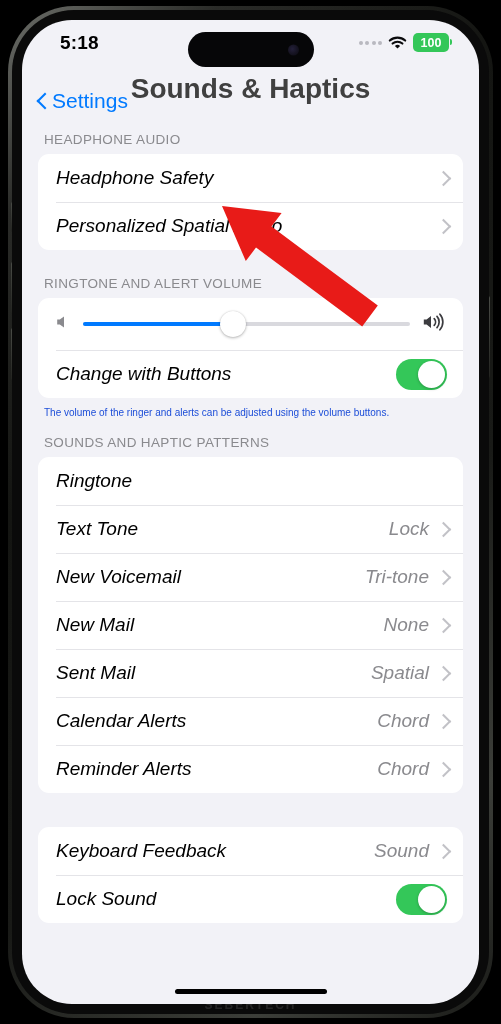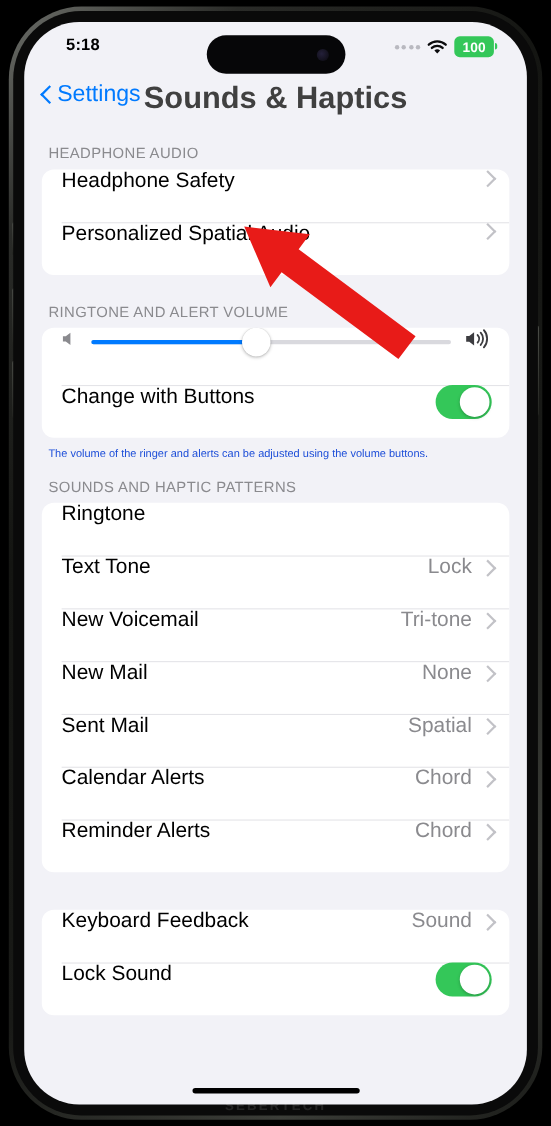--- a/index.html
+++ b/index.html
@@ -53,21 +53,21 @@
     overflow: hidden;
   }
 
   
   .status-bar {
     position:relative; height: 50px;
     display:flex; align-items:center;
   }
   .status-time {
     position:absolute; left: 38px; top: 12px;
-    font-size: 15px; font-weight: 700; color:#000;
+    font-size: 19px; font-weight: 700; color:#000;
     letter-spacing: .2px;
   }
   .dynamic-island {
     position:absolute; left:50%; transform:translateX(-50%);
     top: 12px; width: 126px; height: 35px;
     background:#060608; border-radius: 20px;
   }
   .di-cam {
     position:absolute; right: 15px; top: 50%; transform: translateY(-50%);
     width: 11px; height: 11px; border-radius: 50%;
@@ -89,21 +89,21 @@
   .batt::after{
     content:""; position:absolute; right:-3px; top:6px;
     width:2px; height:6px; border-radius:0 2px 2px 0; background:#34C759;
   }
 
   
   .nav-bar {
     position:relative; height: 46px;
   }
   .nav-back {
-    position:absolute; left: 14px; top: 4px;
+    position:absolute; left: 14px; top: 19px;
     display:flex; align-items:center; gap: 5px;
     color:#007AFF; font-size: 21px; cursor:pointer;
   }
   .chev-left {
     width: 11px; height: 19px; position:relative; display:block;
   }
   .chev-left::before{
     content:""; position:absolute; left:3px; top:3px;
     width:10px; height:10px;
     border-left: 2.6px solid #007AFF; border-bottom: 2.6px solid #007AFF;
@@ -117,23 +117,24 @@
   
   .content { padding: 0 0 0 0; }
   .sec-head {
     font-size: 13.5px; color:#8A8A8E; letter-spacing:.35px;
     padding: 16px 16px 7px 22px; text-transform: uppercase;
   }
   .card {
     margin: 0 16px; background:#fff; border-radius: 11px; overflow:hidden;
   }
   .row {
-    display:flex; align-items:flex-start; justify-content:space-between;
+    display:flex; align-items:center; justify-content:space-between;
     min-height: 48px; padding: 0 16px 0 18px;
     position: relative;
+    font-style: italic;
   }
   .row + .row::before{
     content:""; position:absolute; left:18px; right:0; top:0;
     height:1px; background:#E4E4E8;
   }
   .row-label { font-size: 19px; color:#000; }
   .row-right { display:flex; align-items:center; gap: 9px; }
   .row-value { font-size: 19px; color:#8A8A8E; }
   .chev {
     width: 9px; height: 16px; position:relative; display:block; flex:none;

